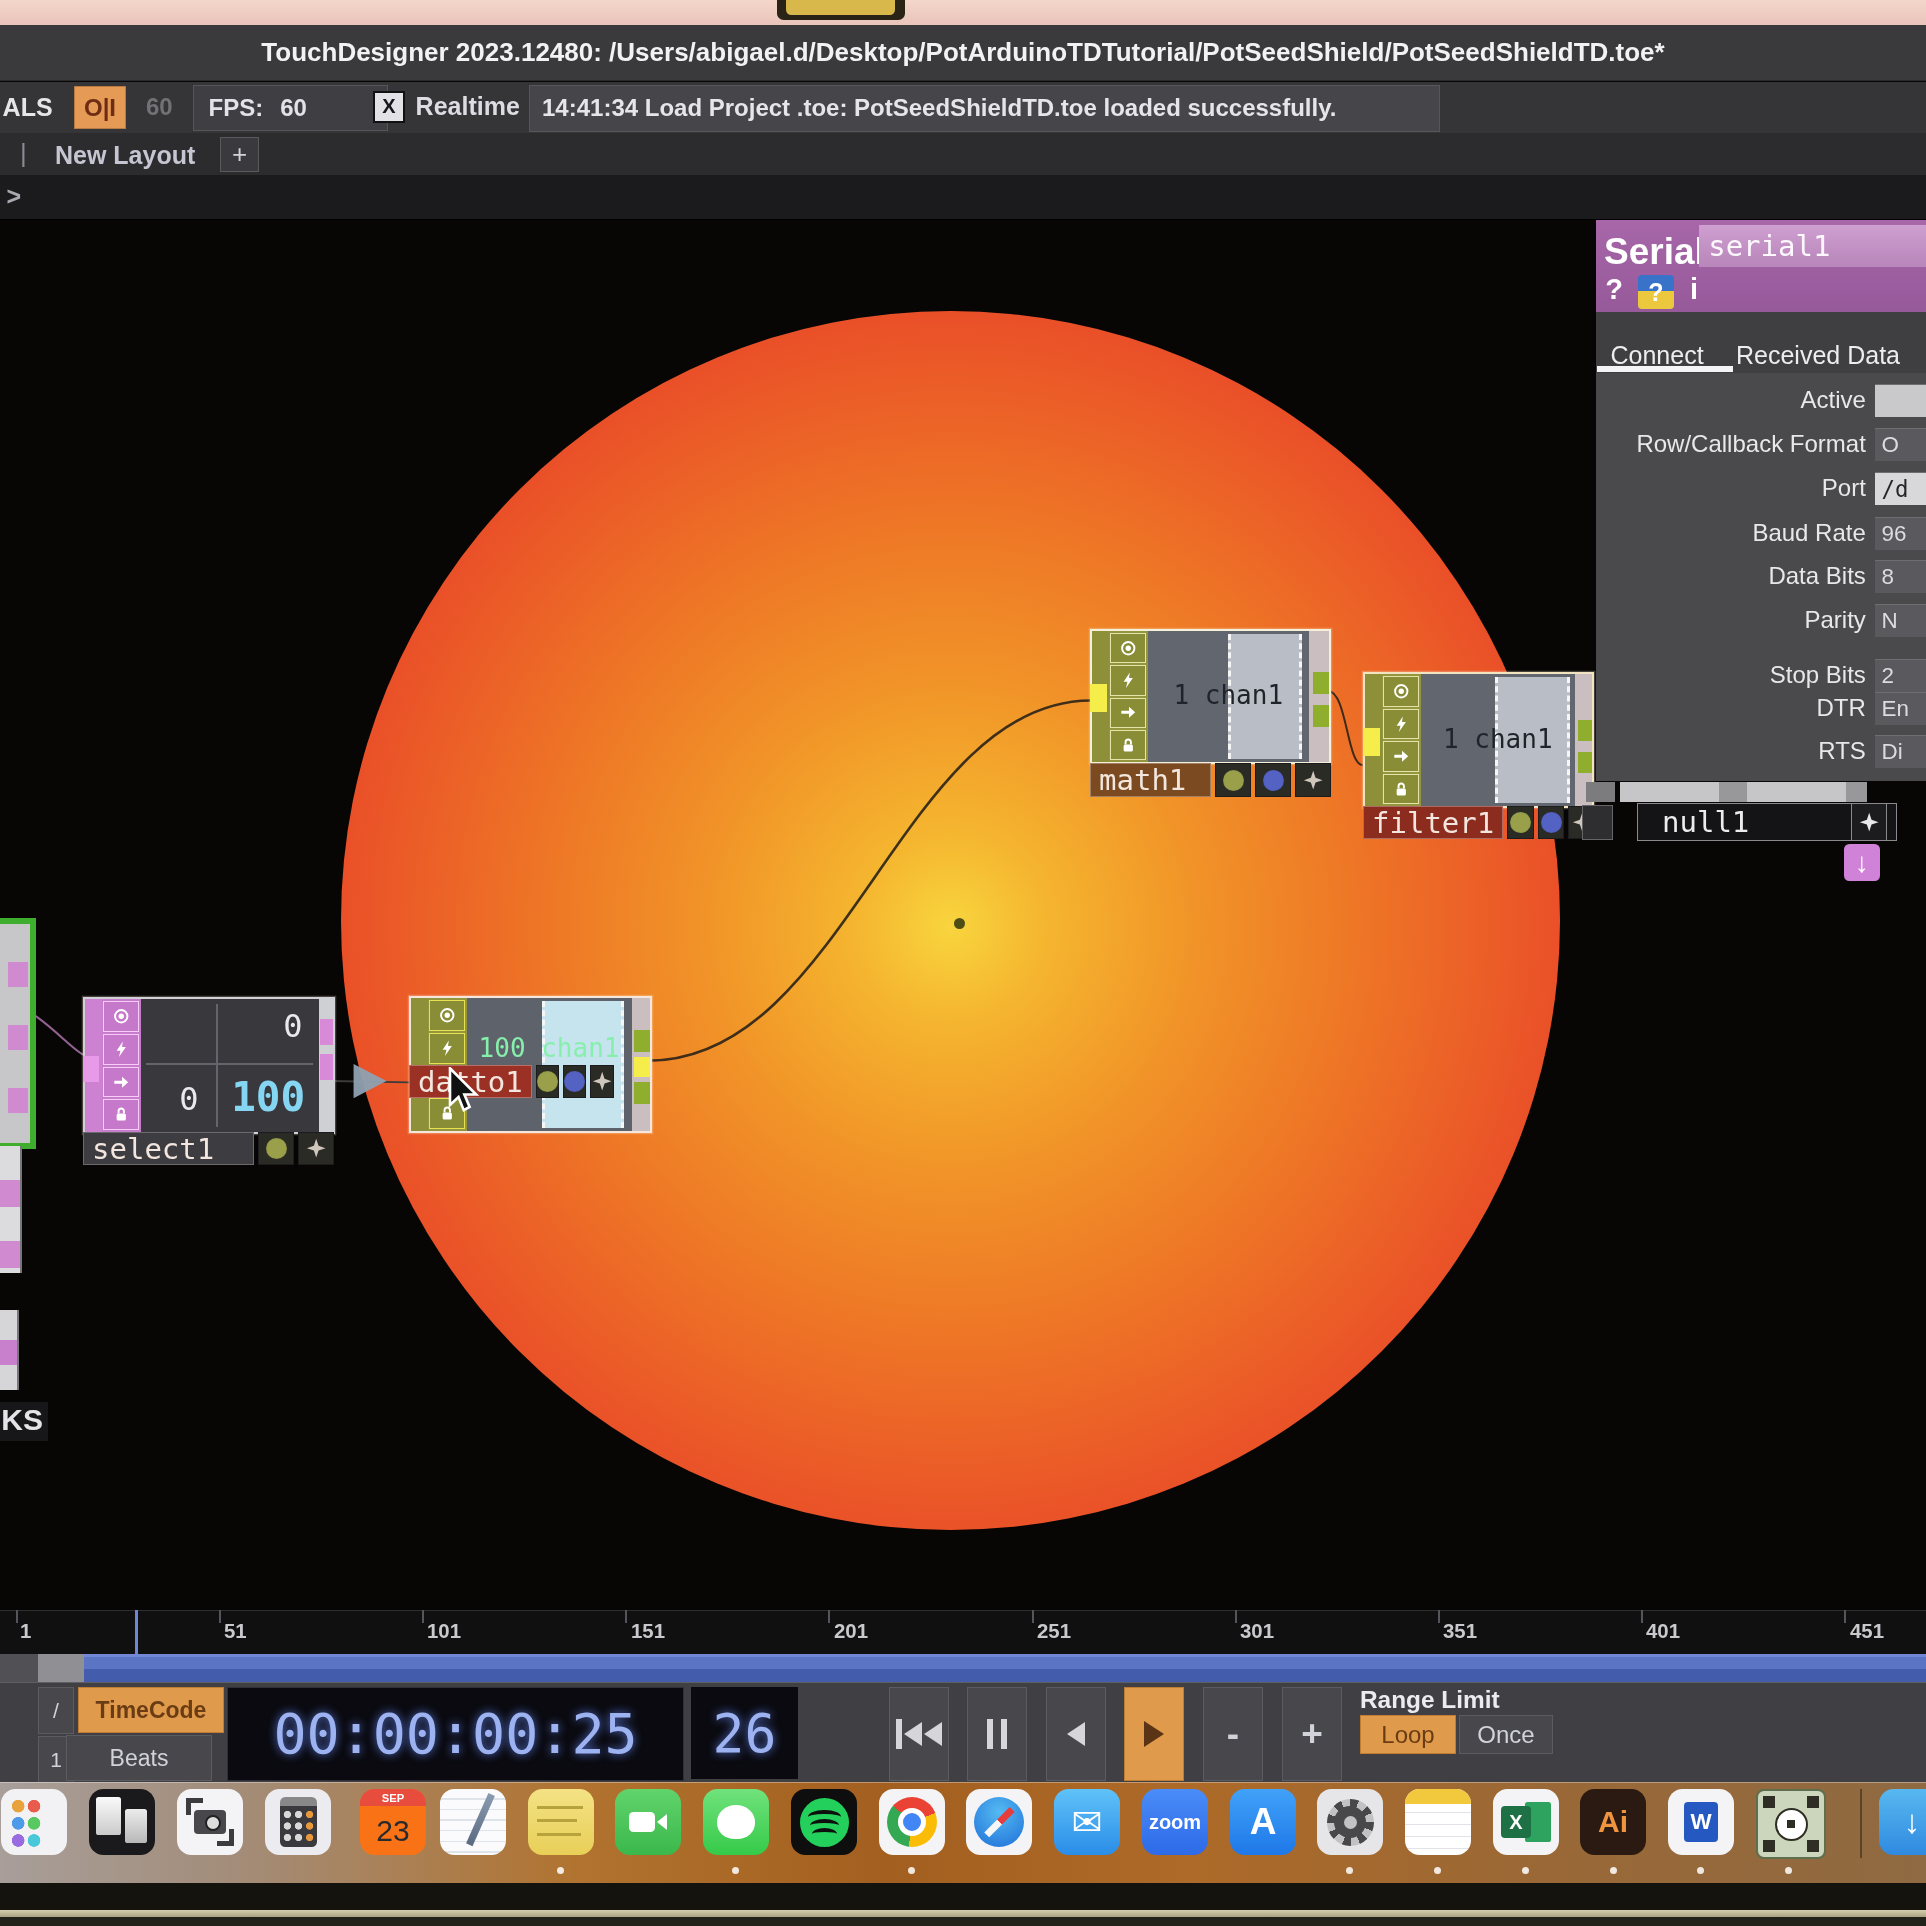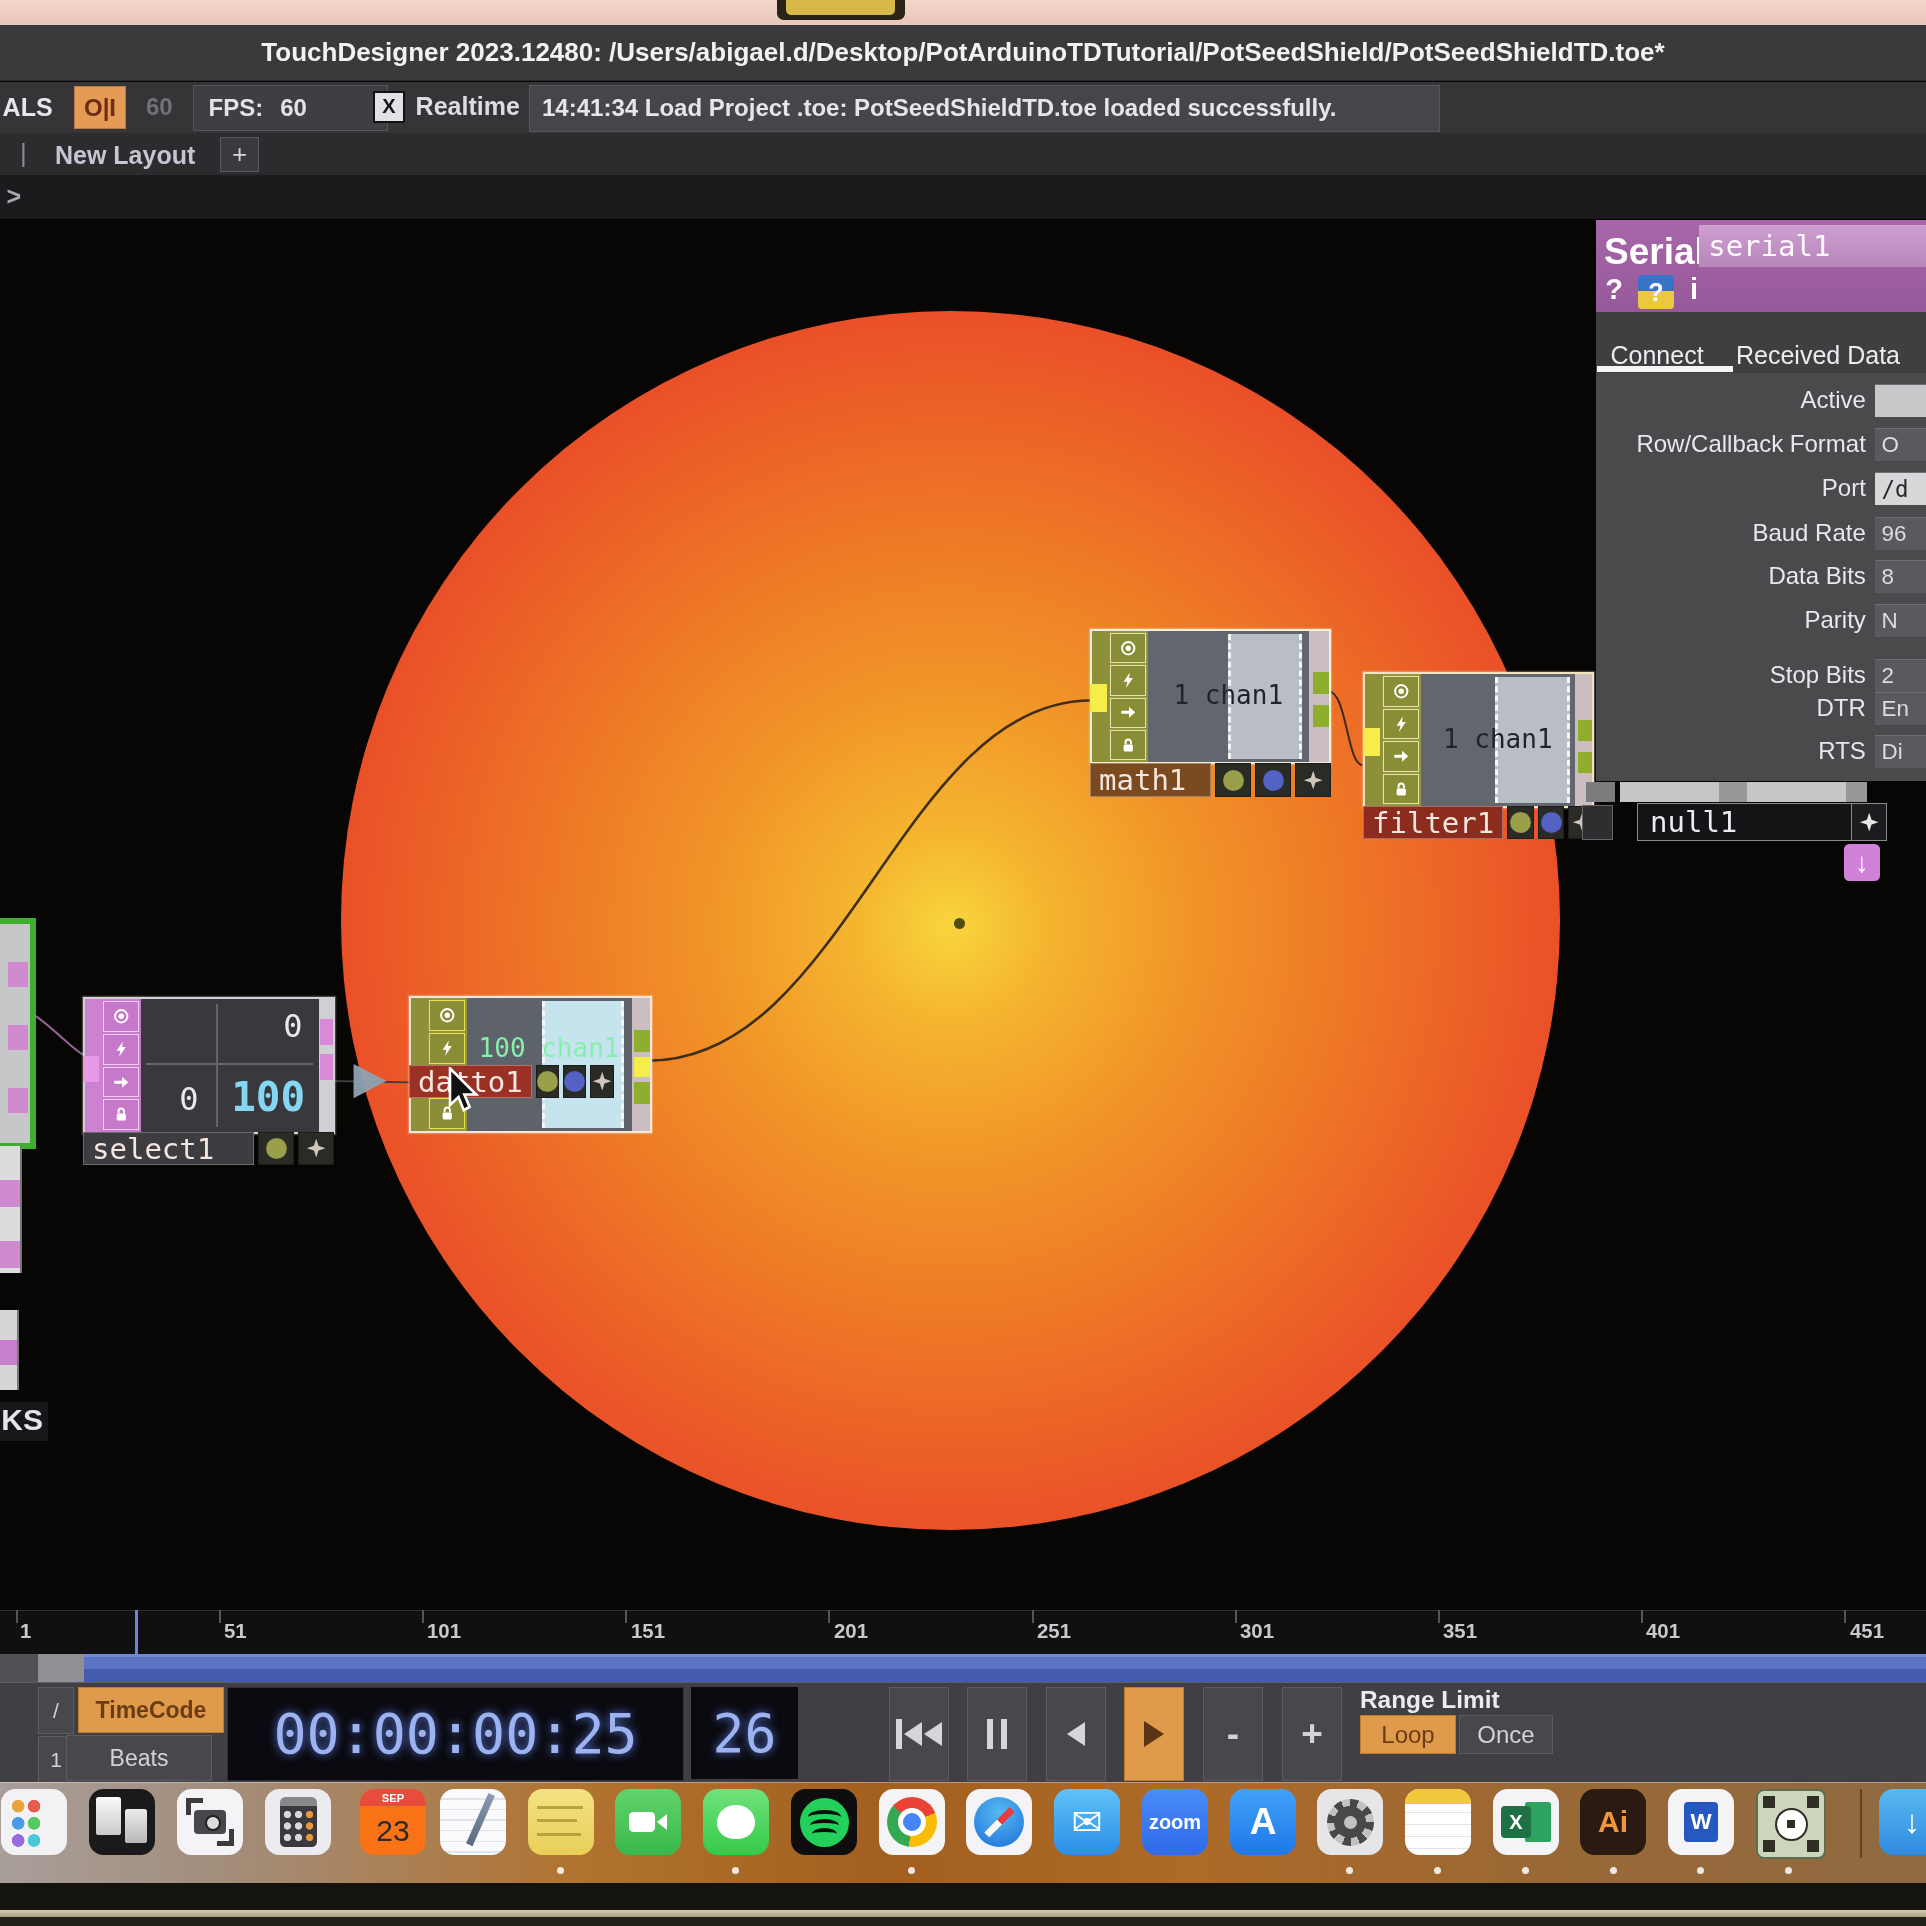--- a/index.html
+++ b/index.html
@@ -78,21 +78,21 @@
 .star svg{width:22.4px;height:22.4px}
 .dgrid{position:absolute;inset:5.3px}
 .dvline{position:absolute;left:42%;top:0;bottom:0;width:2px;background:#64646a}
 .dhline{position:absolute;left:0;right:0;top:48%;height:2px;background:#64646a}
 
 
 .segbar{position:absolute;left:1620px;top:782px;width:247px;height:20px;
   background:repeating-linear-gradient(90deg,#c6c6c8 0 99px,#98989a 99px 127px)}
 .segbit{position:absolute;left:1586px;top:782px;width:29px;height:20px;background:#7c7c7e}
 .nullbox{position:absolute;left:1637px;top:803px;width:210px;height:36px;background:#141416;border:1.3px solid #8a8a8e;
-  display:flex;align-items:center;padding:0 12px;font-family:"DejaVu Sans Mono",monospace;font-size:29px;color:#ececf0}
+  display:flex;align-items:center;padding:0 24px;font-family:"DejaVu Sans Mono",monospace;font-size:29px;color:#ececf0}
 .nullstar{position:absolute;left:1851px;top:803px;width:34px;height:36px;background:#1c1c1e;border:1.3px solid #8a8a8e}
 .nullarrow{position:absolute;left:1844px;top:844px;width:36px;height:37px;background:#cf82d8;border-radius:5.3px;
   color:#fff;font-size:28px;font-weight:bold}
 .smallbox{position:absolute;left:1582px;top:805px;width:29px;height:33px;background:#2e2e30;border:1.3px solid #66666a}
 
 
 .panel{position:absolute;left:1596px;top:220px;width:330px;height:561px;background:#4a4a4d}
 .phead{position:absolute;left:0;top:0;width:330px;height:92px;background:linear-gradient(#a767a9,#96599a)}
 .ptype{position:absolute;left:8px;top:10.6px;font-size:37px;font-weight:bold;color:#fff}
 .pnamefield{position:absolute;left:103px;top:5.3px;width:227px;height:42px;background:linear-gradient(#cf9fd1,#b886ba);

